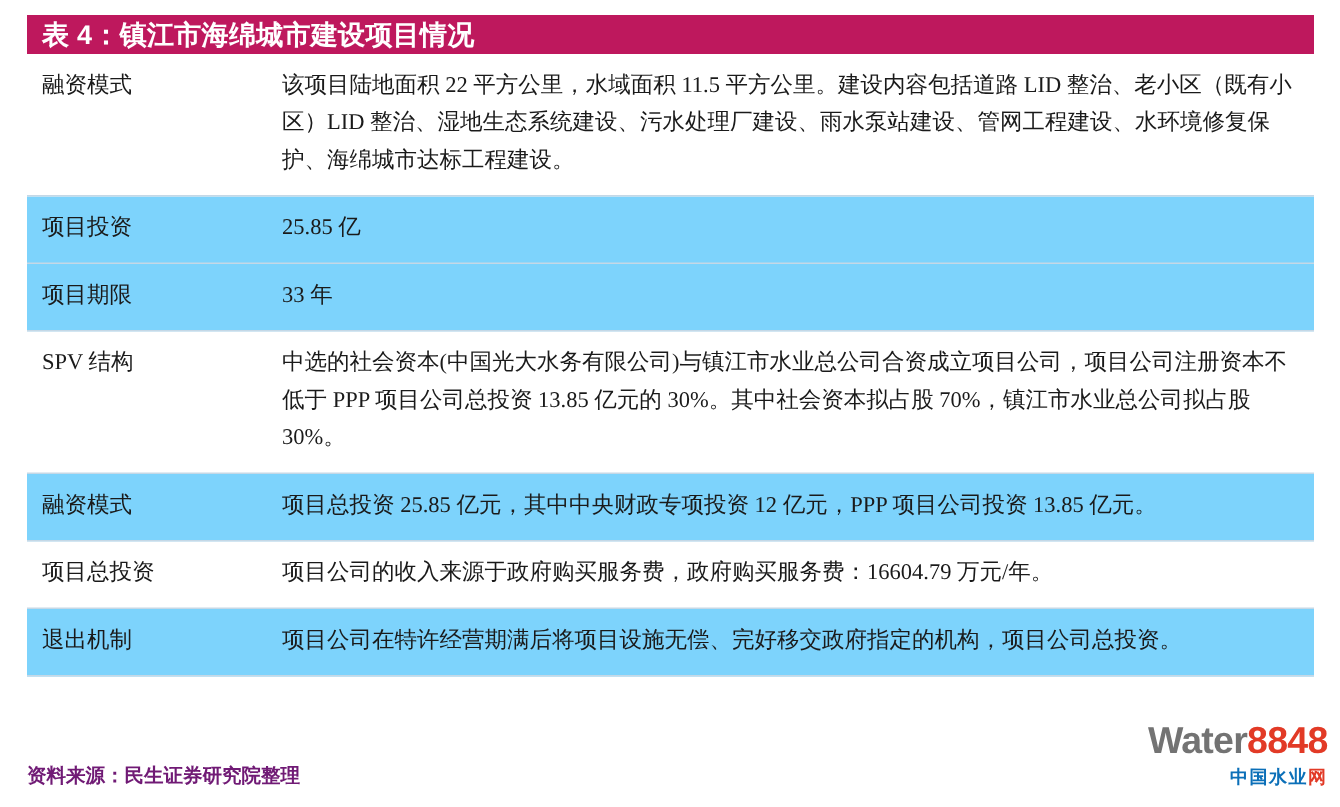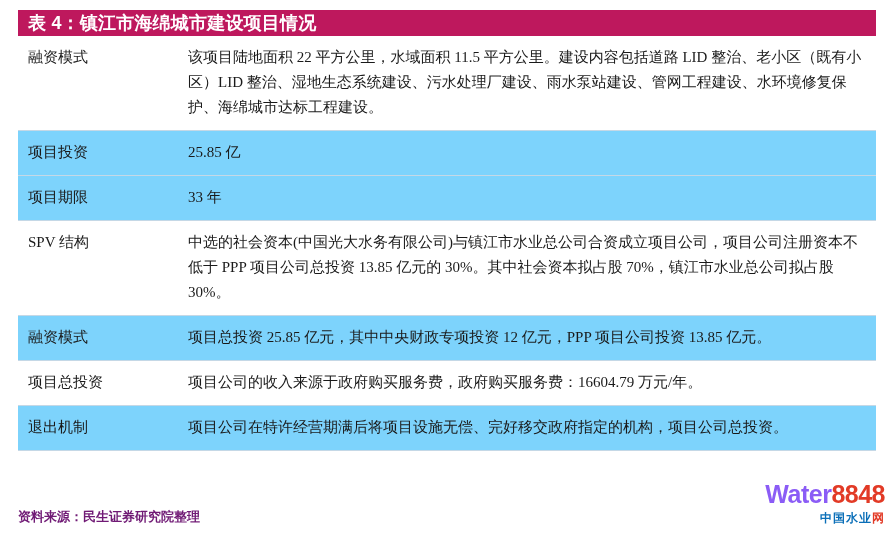--- a/index.html
+++ b/index.html
@@ -83,21 +83,21 @@
     text-align: right;
   }
   .wm-row1 {
     font-family: "Liberation Sans", sans-serif;
     font-weight: bold;
     font-size: 25px;
     line-height: 28px;
     letter-spacing: -0.5px;
     white-space: nowrap;
   }
-  .wm-water { color: #8b5cf6; margin-left: 18px; }
+  .wm-water { color: #737373; margin-left: 18px; }
   .wm-num { color: #e23a26; }
   .wm-row2 {
     font-family: "Liberation Sans", sans-serif;
     font-weight: bold;
     font-size: 12px;
     line-height: 20px;
     color: #0b6fb8;
     white-space: nowrap;
     letter-spacing: 1px;
   }

